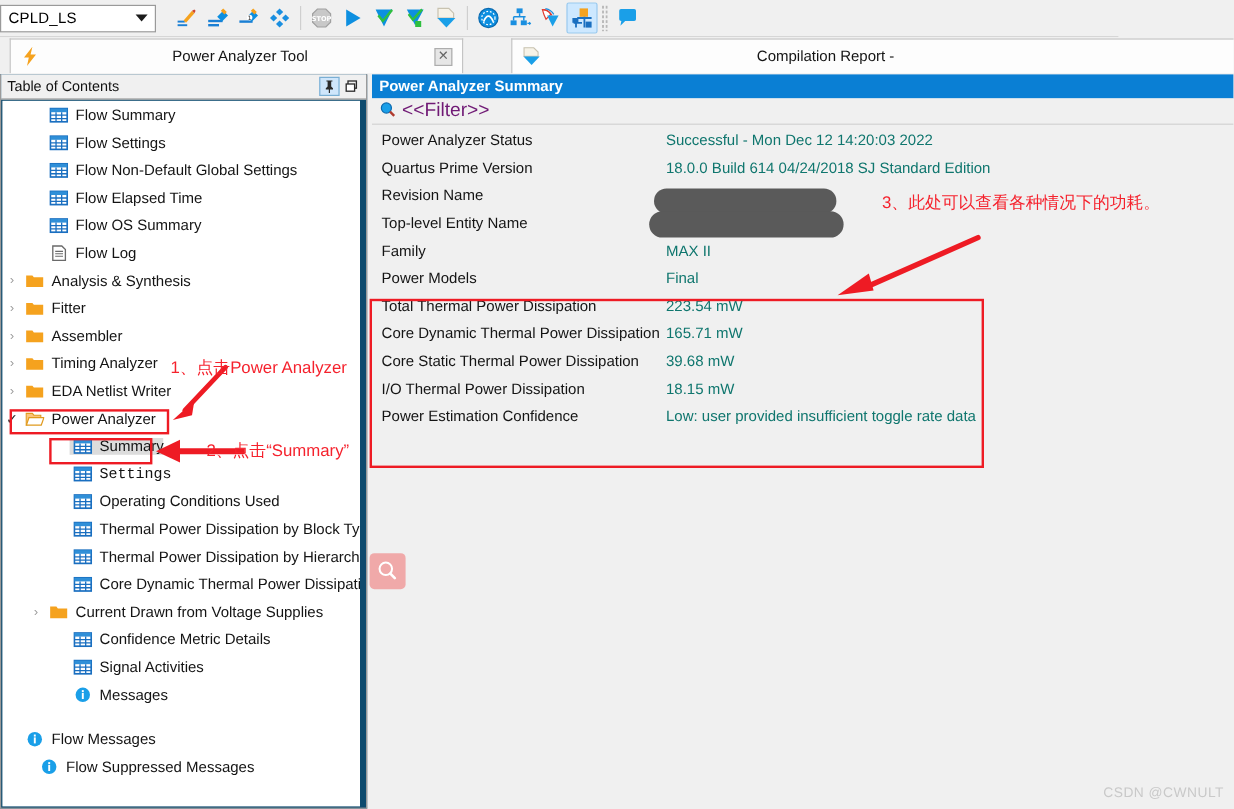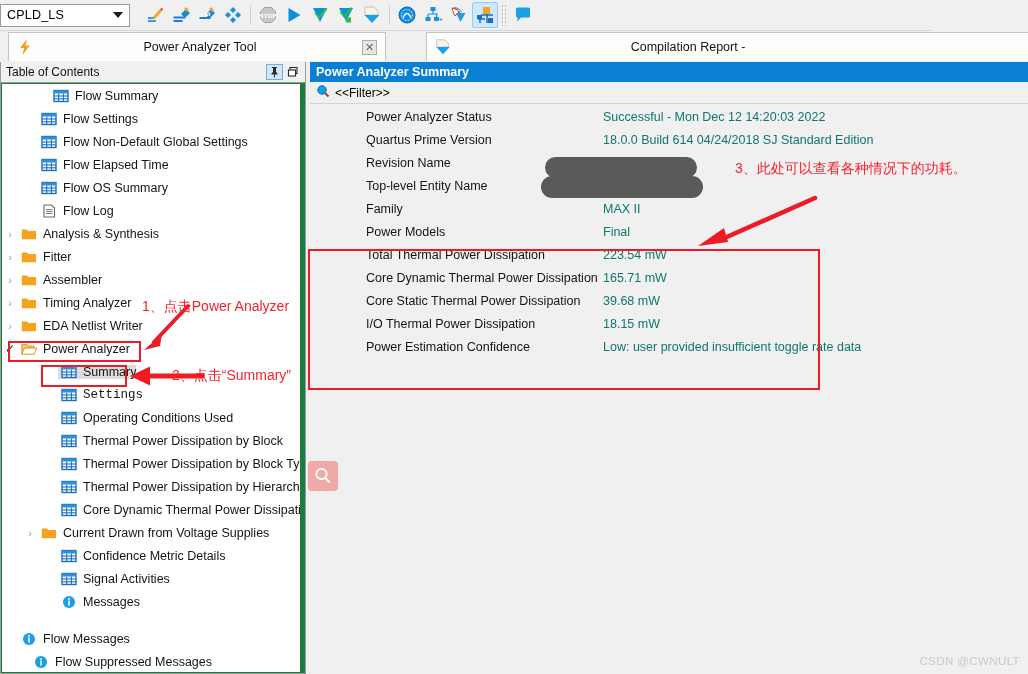--- a/index.html
+++ b/index.html
@@ -58,21 +58,21 @@
     width: 15px; height: 15px; margin-right: 8px;
     background: #e6e6e6; border: 1px solid #adadad;
     display: flex; align-items: center; justify-content: center;
     font-size: 11px; color: #666; line-height: 1;
   }
   .closebox.red { background:#e8e8e8; border:1px solid #d0452f; color:#d0452f; font-weight:bold; }
 
   
   .toc {
     position: absolute; left: 0; top: 62px; width: 306px; height: 612px;
-    background: #15803d; border: 1px solid #9a9a9a; border-top: none;
+    background: #0c4a6e; border: 1px solid #9a9a9a; border-top: none;
   }
   .toc-head {
     height: 21px; background: #f0f0f0; border-bottom: 1px solid #9a9a9a;
     display: flex; align-items: center; padding-left: 5px;
   }
   .toc-head .t { flex: 1; font-size: 12px; color: #111; }
   .pinbtn { width: 17px; height: 16px; background:#cfe6fb; border:1px solid #7aafd4;
             display:flex;align-items:center;justify-content:center; margin-right:2px;}
   .winbtn { width: 16px; height: 16px; display:flex;align-items:center;justify-content:center; margin-right:4px;}
   .toc-body { position:absolute; left:1px; top:22px; width: 298px; height: 588px; overflow: hidden; background: #fff; }
@@ -91,23 +91,23 @@
   .rep-title {
     position:absolute; left:0; top:0; width: 718px; height: 20px;
     background: #0a7fd4; color: #ffffff; font-weight: bold; font-size: 12.5px;
     display: flex; align-items: center; padding-left: 6px;
   }
   .filterbar {
     position:absolute; left:0; top:20px; width: 718px; height: 22px; background:#f0f0f0;
     border-bottom: 1px solid #d3d3d3;
     display:flex; align-items:center; padding-left: 6px;
   }
-  .filterbar .ftxt { color: #000000; font-size: 12px; padding-left: 5px; }
+  .filterbar .ftxt { color: #701a75; font-size: 16px; padding-left: 5px; }
   .grid { position:absolute; left:0; top:43px; width: 718px; }
-  .grow { height: 23px; display: flex; align-items: center; margin-left: 48px; }
+  .grow { height: 23px; display: flex; align-items: center; }
   .grow .k { width: 245px; padding-left: 8px; font-size: 12.5px; color: #141414; }
   .grow .v { font-size: 12.5px; color: #0f766e; }
 
   
   .redbox { position: absolute; border: 2px solid #ee1b24; pointer-events: none; }
   .annot { position: absolute; color: #f5222d; font-size: 14px; white-space: nowrap;
            font-family: "Liberation Sans", sans-serif; font-weight: 500; }
   .arrowsvg { position: absolute; pointer-events: none; }
 
   .magbtn {
@@ -269,21 +269,21 @@
         </svg>
       </span>
       <span class="winbtn">
         <svg width="12" height="12" viewBox="0 0 12 12">
           <rect x="3" y="1.5" width="7" height="6" fill="none" stroke="#2b2b2b" stroke-width="1.1"></rect>
           <rect x="1.5" y="4" width="7" height="6" fill="#ffffff" stroke="#2b2b2b" stroke-width="1.1"></rect>
         </svg>
       </span>
     </div>
     <div class="toc-body" id="toc-list">
-        <div class="tline" style="padding-left: 32px;">
+        <div class="tline" style="padding-left: 20px;">
           <span class="arrow"></span>
           <span class="ico">
             <svg width="16" height="14" viewBox="0 0 16 14">
               <rect x="1" y="1.5" width="14" height="11" fill="#ffffff" stroke="#1a6fc0" stroke-width="1.4"></rect>
               <rect x="1" y="1.5" width="14" height="3" fill="#2f8fd8"></rect>
               <line x1="1" y1="7" x2="15" y2="7" stroke="#1a6fc0" stroke-width="1.1"></line>
               <line x1="1" y1="9.8" x2="15" y2="9.8" stroke="#1a6fc0" stroke-width="1.1"></line>
               <line x1="5.7" y1="4.5" x2="5.7" y2="12.5" stroke="#1a6fc0" stroke-width="1.1"></line>
               <line x1="10.4" y1="4.5" x2="10.4" y2="12.5" stroke="#1a6fc0" stroke-width="1.1"></line>
             </svg>
@@ -447,34 +447,20 @@
             <svg width="16" height="14" viewBox="0 0 16 14">
               <rect x="1" y="1.5" width="14" height="11" fill="#ffffff" stroke="#1a6fc0" stroke-width="1.4"></rect>
               <rect x="1" y="1.5" width="14" height="3" fill="#2f8fd8"></rect>
               <line x1="1" y1="7" x2="15" y2="7" stroke="#1a6fc0" stroke-width="1.1"></line>
               <line x1="1" y1="9.8" x2="15" y2="9.8" stroke="#1a6fc0" stroke-width="1.1"></line>
               <line x1="5.7" y1="4.5" x2="5.7" y2="12.5" stroke="#1a6fc0" stroke-width="1.1"></line>
               <line x1="10.4" y1="4.5" x2="10.4" y2="12.5" stroke="#1a6fc0" stroke-width="1.1"></line>
             </svg>
           </span>
           <span class="lb">Operating Conditions Used</span>
-        </div>
-        <div class="tline" style="padding-left: 40px;">
-          <span class="arrow"></span>
-          <span class="ico">
-            <svg width="16" height="14" viewBox="0 0 16 14">
-              <rect x="1" y="1.5" width="14" height="11" fill="#ffffff" stroke="#1a6fc0" stroke-width="1.4"></rect>
-              <rect x="1" y="1.5" width="14" height="3" fill="#2f8fd8"></rect>
-              <line x1="1" y1="7" x2="15" y2="7" stroke="#1a6fc0" stroke-width="1.1"></line>
-              <line x1="1" y1="9.8" x2="15" y2="9.8" stroke="#1a6fc0" stroke-width="1.1"></line>
-              <line x1="5.7" y1="4.5" x2="5.7" y2="12.5" stroke="#1a6fc0" stroke-width="1.1"></line>
-              <line x1="10.4" y1="4.5" x2="10.4" y2="12.5" stroke="#1a6fc0" stroke-width="1.1"></line>
-            </svg>
-          </span>
-          <span class="lb">Thermal Power Dissipation by Block</span>
         </div>
         <div class="tline" style="padding-left: 40px;">
           <span class="arrow"></span>
           <span class="ico">
             <svg width="16" height="14" viewBox="0 0 16 14">
               <rect x="1" y="1.5" width="14" height="11" fill="#ffffff" stroke="#1a6fc0" stroke-width="1.4"></rect>
               <rect x="1" y="1.5" width="14" height="3" fill="#2f8fd8"></rect>
               <line x1="1" y1="7" x2="15" y2="7" stroke="#1a6fc0" stroke-width="1.1"></line>
               <line x1="1" y1="9.8" x2="15" y2="9.8" stroke="#1a6fc0" stroke-width="1.1"></line>
               <line x1="5.7" y1="4.5" x2="5.7" y2="12.5" stroke="#1a6fc0" stroke-width="1.1"></line>

